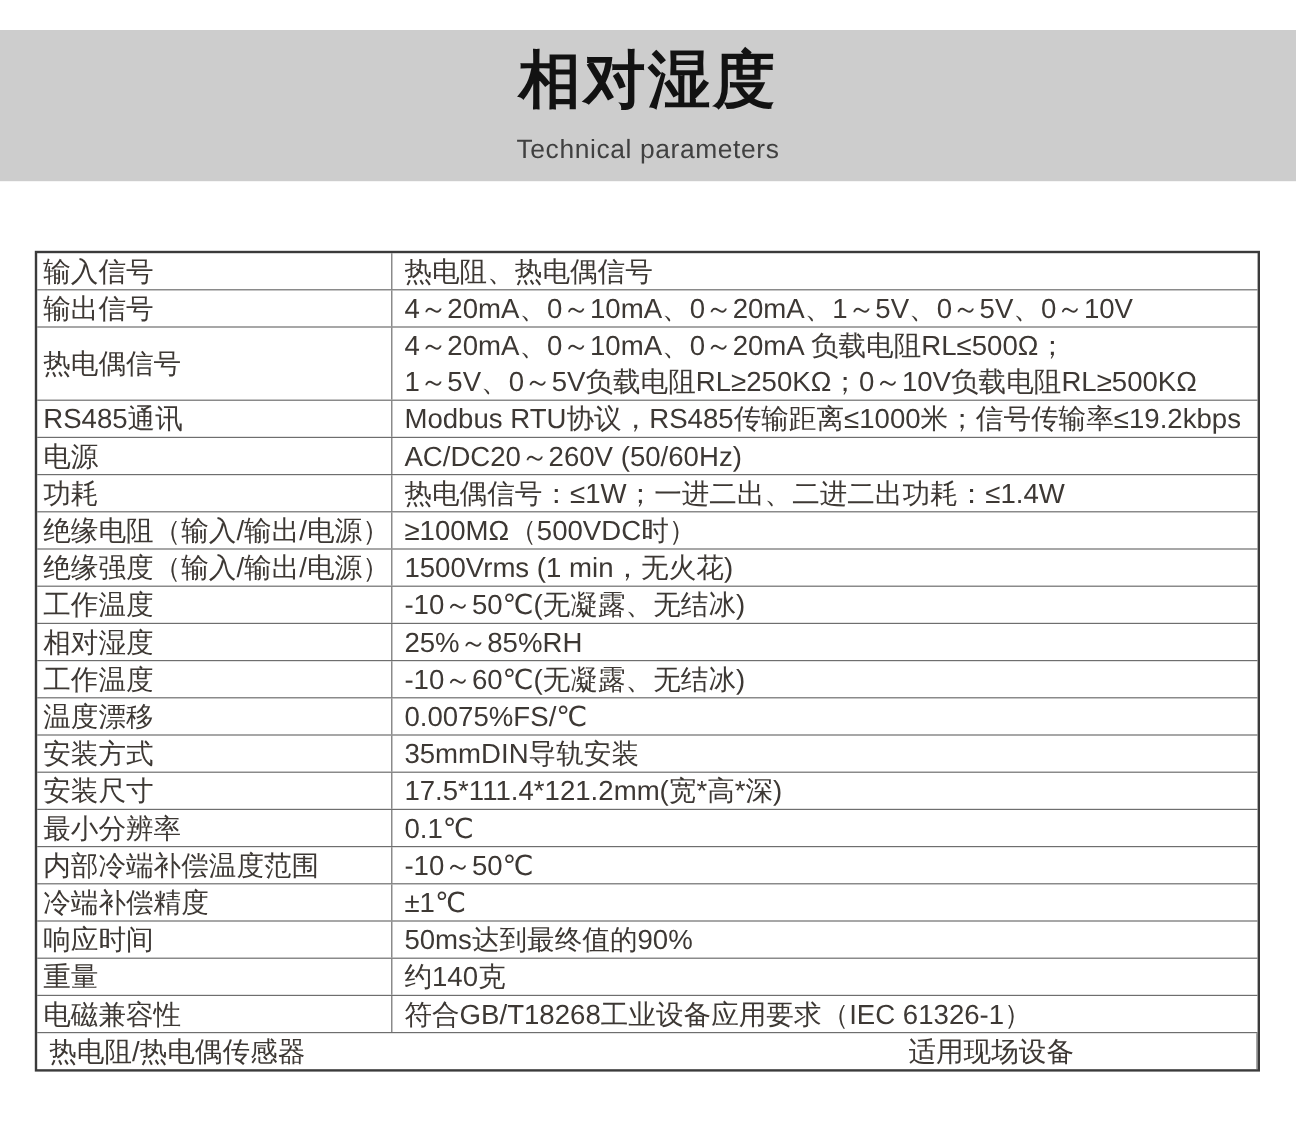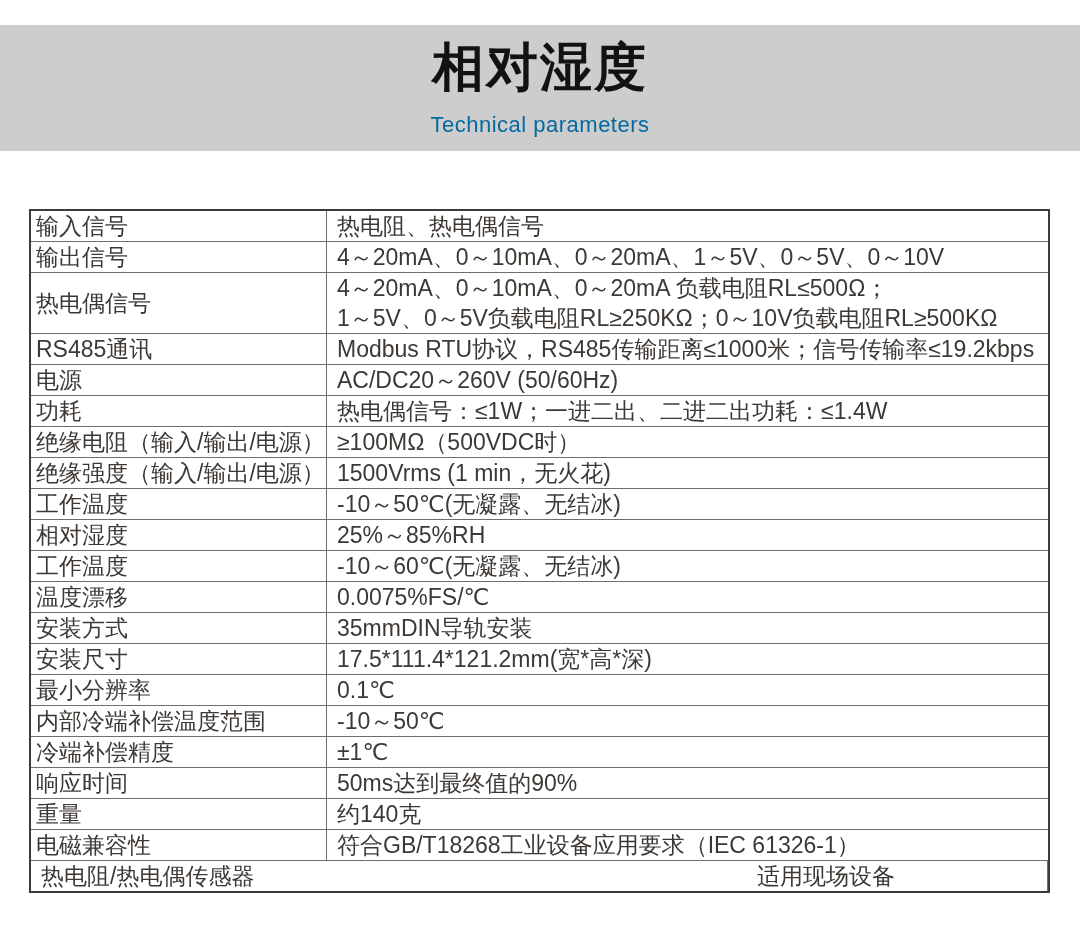--- a/index.html
+++ b/index.html
@@ -32,21 +32,21 @@
   .banner-title {
     font-size: 52px;
     font-weight: 700;
     color: #121212;
     line-height: 1.05;
     letter-spacing: 2px;
   }
   .banner-subtitle {
     font-size: 22px;
     font-weight: 400;
-    color: #0369a1;
+    color: #404040;
     margin-top: 17px;
     letter-spacing: 0.5px;
   }
   .spec-table {
     position: absolute;
     left: 29px;
     top: 209px;
     width: 1021px;
     border: 2px solid #3b3b3b;
     box-sizing: border-box;

